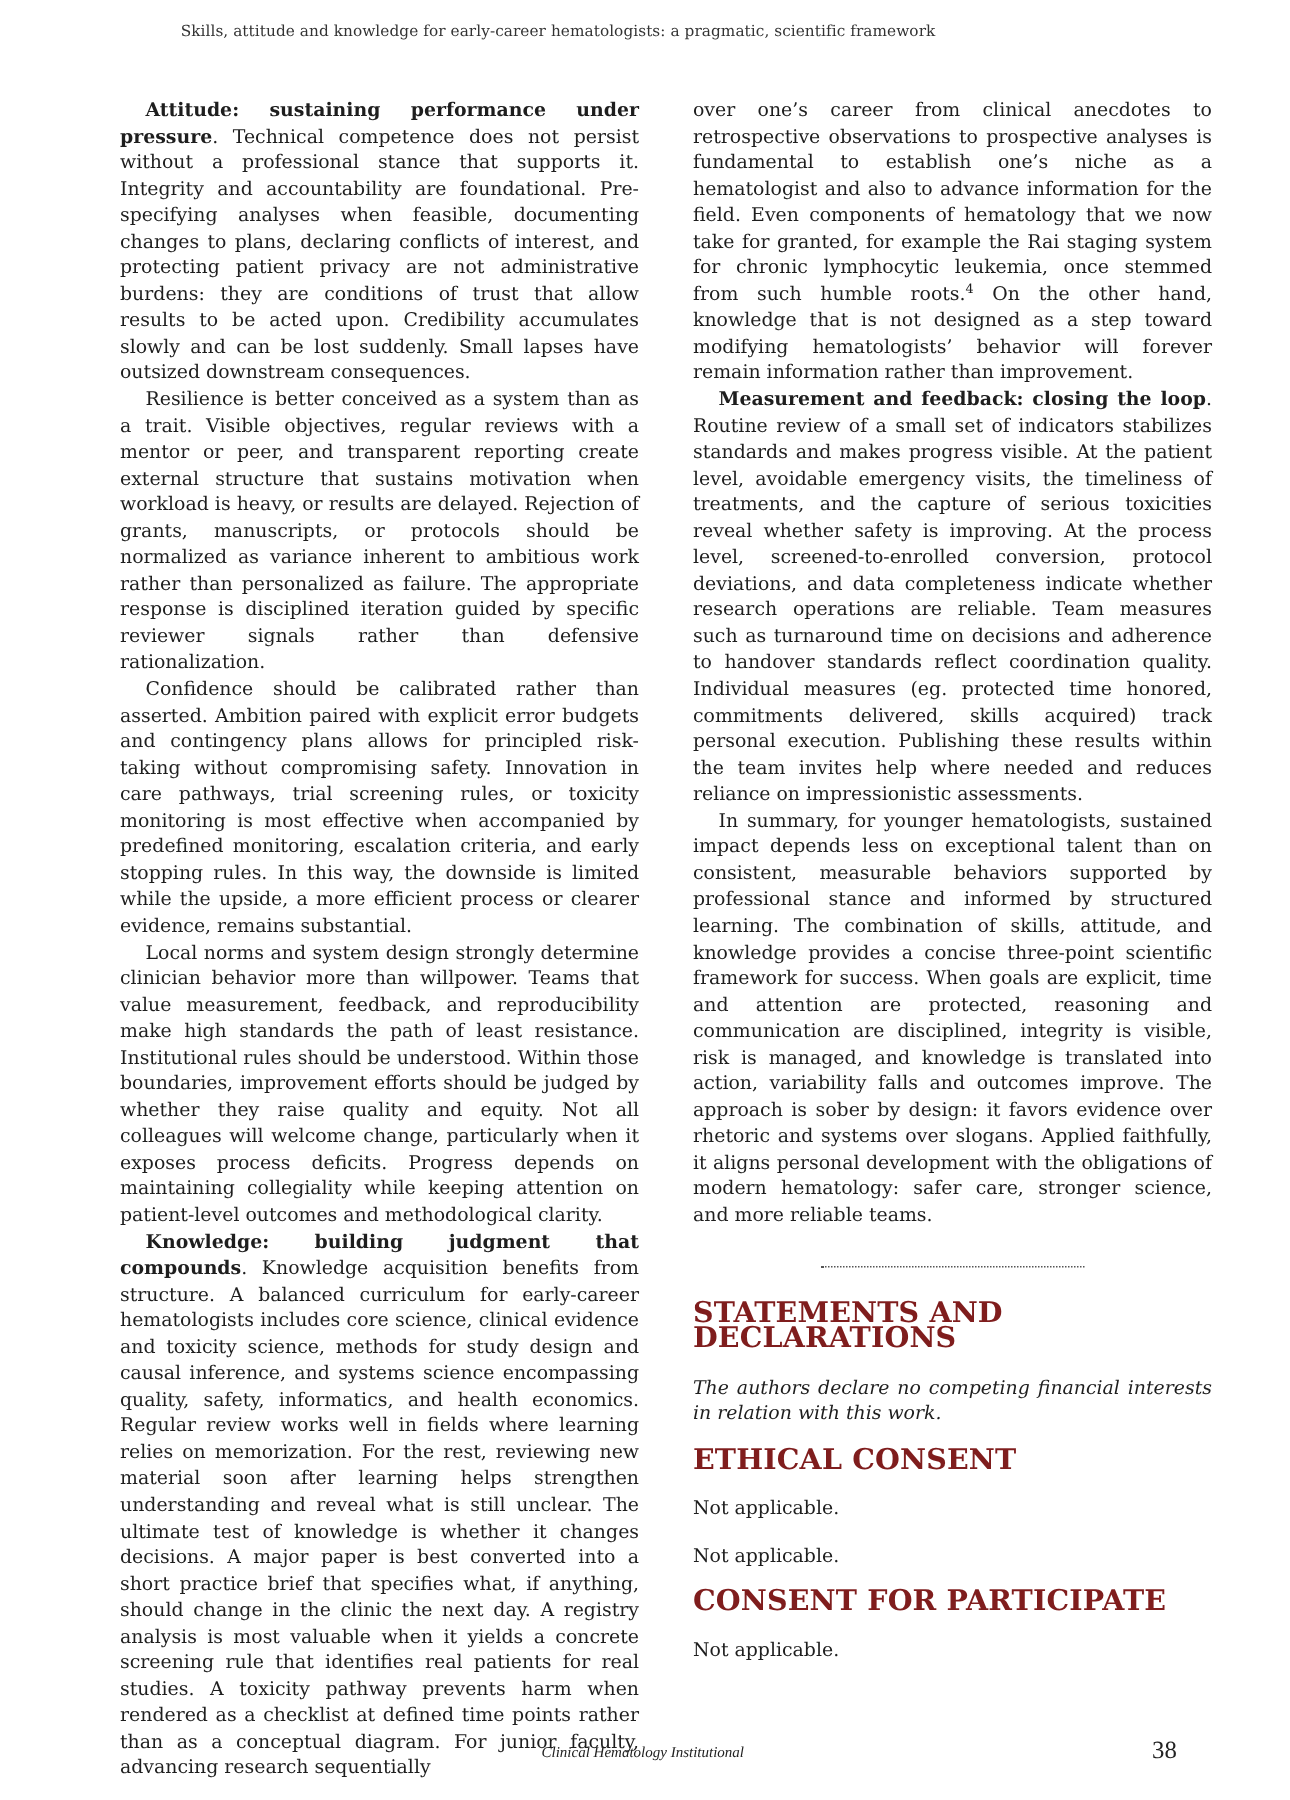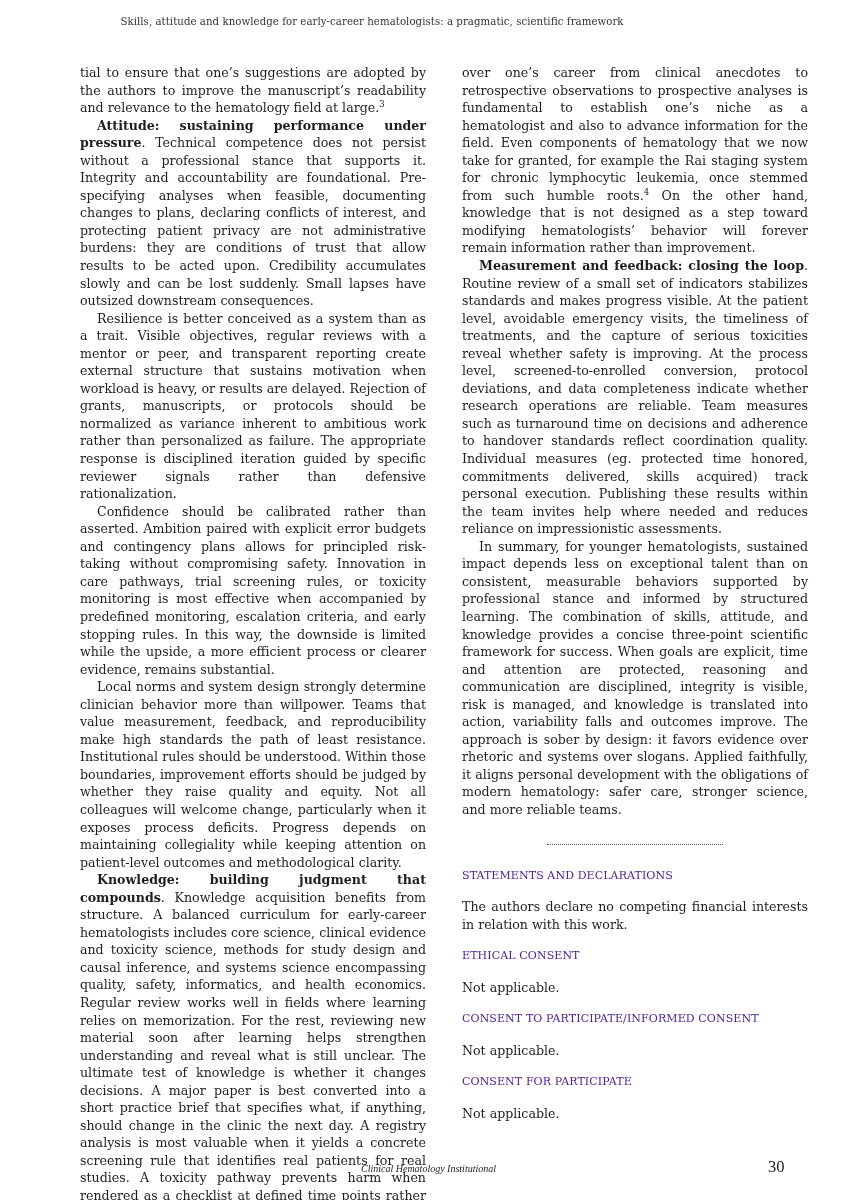--- a/index.html
+++ b/index.html
@@ -9,61 +9,59 @@
          font-size: 10.2px; color: #333; letter-spacing: 0.05px; }
   .col { position: absolute; top: 64px; width: 346px; font-size: 12.6px; line-height: 17.55px;
          text-align: justify; hyphens: manual; }
   .col.left { left: 80px; }
   .col.right { left: 462px; }
   .col p { margin: 0; text-indent: 17px; }
   .col p.noindent { text-indent: 0; }
   .col b { font-weight: bold; }
   sup { font-size: 8.5px; line-height: 0; vertical-align: 5px; }
   .divider { width: 176px; height: 0; border-top: 1.4px dotted #555; margin: 25px 0 0 85px; }
-  h2.sec { font-weight: normal; font-size: 11px; line-height: 17.5px; margin: 0; text-align: left;
-           letter-spacing: 0.1px; color: #4c1d95; }
+  h2.sec { font-weight: bold; font-size: 19px; line-height: 17.5px; margin: 0; text-align: left;
+           letter-spacing: 0.1px; color: #7f1d1d; }
   .sec-block p { text-indent: 0; }
   .footer-journal { position: absolute; top: 1163px; left: 361px; font-style: italic; font-size: 10px; color: #222;
                     font-family: "Liberation Serif", serif; }
   .footer-page { position: absolute; top: 1157px; left: 768px; font-size: 16.5px; color: #222;
                  font-family: "Liberation Serif", serif; }
 </style>
 </head>
 <body>
 
 <div class="running-head">Skills, attitude and knowledge for early-career hematologists: a pragmatic, scientific framework</div>
 
 <div class="col left">
-  <p class="noindent"><span>tial to ensure that one’s suggestions are adopted by the au­thors to improve the manuscript’s readability and relevance to the hematology field at large.</span><sup>3</sup></p>
   <p><b>Attitude: sustaining performance under pressure</b><span>. Technical competence does not persist without a profes­sional stance that supports it. Integrity and accountability are foundational. Pre-specifying analyses when feasible, documenting changes to plans, declaring conflicts of inter­est, and protecting patient privacy are not administrative burdens: they are conditions of trust that allow results to be acted upon. Credibility accumulates slowly and can be lost suddenly. Small lapses have outsized downstream con­sequences.</span></p>
   <p>Resilience is better conceived as a system than as a trait. Visible objectives, regular reviews with a mentor or peer, and transparent reporting create external structure that sustains motivation when workload is heavy, or results are delayed. Rejection of grants, manuscripts, or protocols should be normalized as variance inherent to ambitious work rather than personalized as failure. The appropriate response is disciplined iteration guided by specific reviewer signals rather than defensive rationalization.</p>
   <p>Confidence should be calibrated rather than asserted. Ambition paired with explicit error budgets and contin­gency plans allows for principled risk-taking without com­promising safety. Innovation in care pathways, trial screen­ing rules, or toxicity monitoring is most effective when accompanied by predefined monitoring, escalation criteria, and early stopping rules. In this way, the downside is lim­ited while the upside, a more efficient process or clearer ev­idence, remains substantial.</p>
   <p>Local norms and system design strongly determine clin­ician behavior more than willpower. Teams that value mea­surement, feedback, and reproducibility make high stan­dards the path of least resistance. Institutional rules should be understood. Within those boundaries, improvement ef­forts should be judged by whether they raise quality and eq­uity. Not all colleagues will welcome change, particularly when it exposes process deficits. Progress depends on maintaining collegiality while keeping attention on pa­tient-level outcomes and methodological clarity.</p>
   <p><b>Knowledge: building judgment that compounds</b><span>. Knowledge acquisition benefits from structure. A balanced curriculum for early-career hematologists includes core sci­ence, clinical evidence and toxicity science, methods for study design and causal inference, and systems science en­compassing quality, safety, informatics, and health eco­nomics. Regular review works well in fields where learning relies on memorization. For the rest, reviewing new mater­ial soon after learning helps strengthen understanding and reveal what is still unclear. The ultimate test of knowledge is whether it changes decisions. A major paper is best con­verted into a short practice brief that specifies what, if any­thing, should change in the clinic the next day. A registry analysis is most valuable when it yields a concrete screen­ing rule that identifies real patients for real studies. A tox­icity pathway prevents harm when rendered as a checklist at defined time points rather than as a conceptual dia­gram. For junior faculty, advancing research sequentially</span></p>
 </div>
 
 <div class="col right">
   <p class="noindent"><span>over one’s career from clinical anecdotes to retrospective observations to prospective analyses is fundamental to es­tablish one’s niche as a hematologist and also to advance information for the field. Even components of hematology that we now take for granted, for example the Rai staging system for chronic lymphocytic leukemia, once stemmed from such humble roots.</span><sup>4</sup><span> On the other hand, knowledge that is not designed as a step toward modifying hematolo­gists’ behavior will forever remain information rather than improvement.</span></p>
   <p><b>Measurement and feedback: closing the loop</b><span>. Rou­tine review of a small set of indicators stabilizes standards and makes progress visible. At the patient level, avoidable emergency visits, the timeliness of treatments, and the capture of serious toxicities reveal whether safety is im­proving. At the process level, screened-to-enrolled conver­sion, protocol deviations, and data completeness indicate whether research operations are reliable. Team measures such as turnaround time on decisions and adherence to handover standards reflect coordination quality. Individual measures (eg. protected time honored, commitments de­livered, skills acquired) track personal execution. Publish­ing these results within the team invites help where needed and reduces reliance on impressionistic assessments.</span></p>
   <p>In summary, for younger hematologists, sustained im­pact depends less on exceptional talent than on consistent, measurable behaviors supported by professional stance and informed by structured learning. The combination of skills, attitude, and knowledge provides a concise three-point sci­entific framework for success. When goals are explicit, time and attention are protected, reasoning and communication are disciplined, integrity is visible, risk is managed, and knowledge is translated into action, variability falls and outcomes improve. The approach is sober by design: it fa­vors evidence over rhetoric and systems over slogans. Ap­plied faithfully, it aligns personal development with the obligations of modern hematology: safer care, stronger sci­ence, and more reliable teams.</p>
 
   <div class="divider"></div>
 
   <div class="sec-block" style="margin-top:22px;">
     <h2 class="sec">STATEMENTS AND DECLARATIONS</h2>
-    <p style="margin-top:14px;">The authors declare no competing financial interests in re­lation with this work.</p>
+    <p style="margin-top:14px;font-style:italic;">The authors declare no competing financial interests in re­lation with this work.</p>
   </div>
   <div class="sec-block" style="margin-top:14px;">
     <h2 class="sec">ETHICAL CONSENT</h2>
     <p style="margin-top:14px;">Not applicable.</p>
   </div>
   <div class="sec-block" style="margin-top:14px;">
-    <h2 class="sec">CONSENT TO PARTICIPATE/INFORMED CONSENT</h2>
     <p style="margin-top:14px;">Not applicable.</p>
   </div>
   <div class="sec-block" style="margin-top:14px;">
     <h2 class="sec">CONSENT FOR PARTICIPATE</h2>
     <p style="margin-top:14px;">Not applicable.</p>
   </div>
 </div>
 
 <div class="footer-journal">Clinical Hematology Institutional</div>
-<div class="footer-page">30</div>
+<div class="footer-page">38</div>
 
 </body></html>

